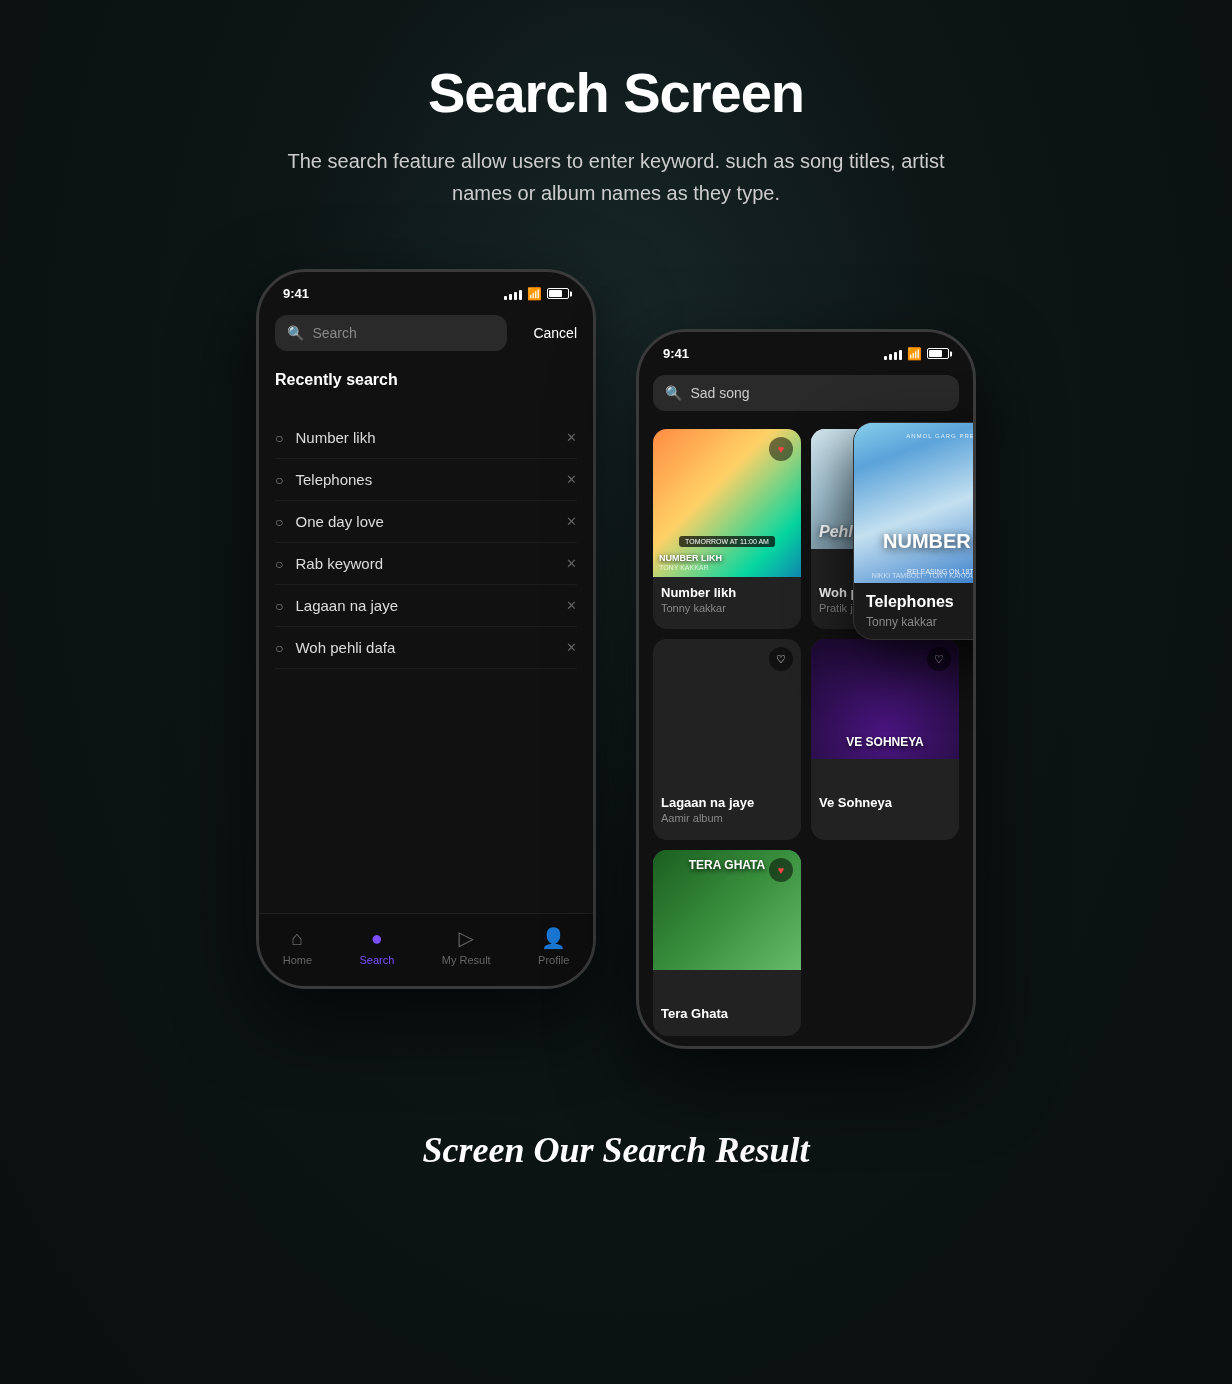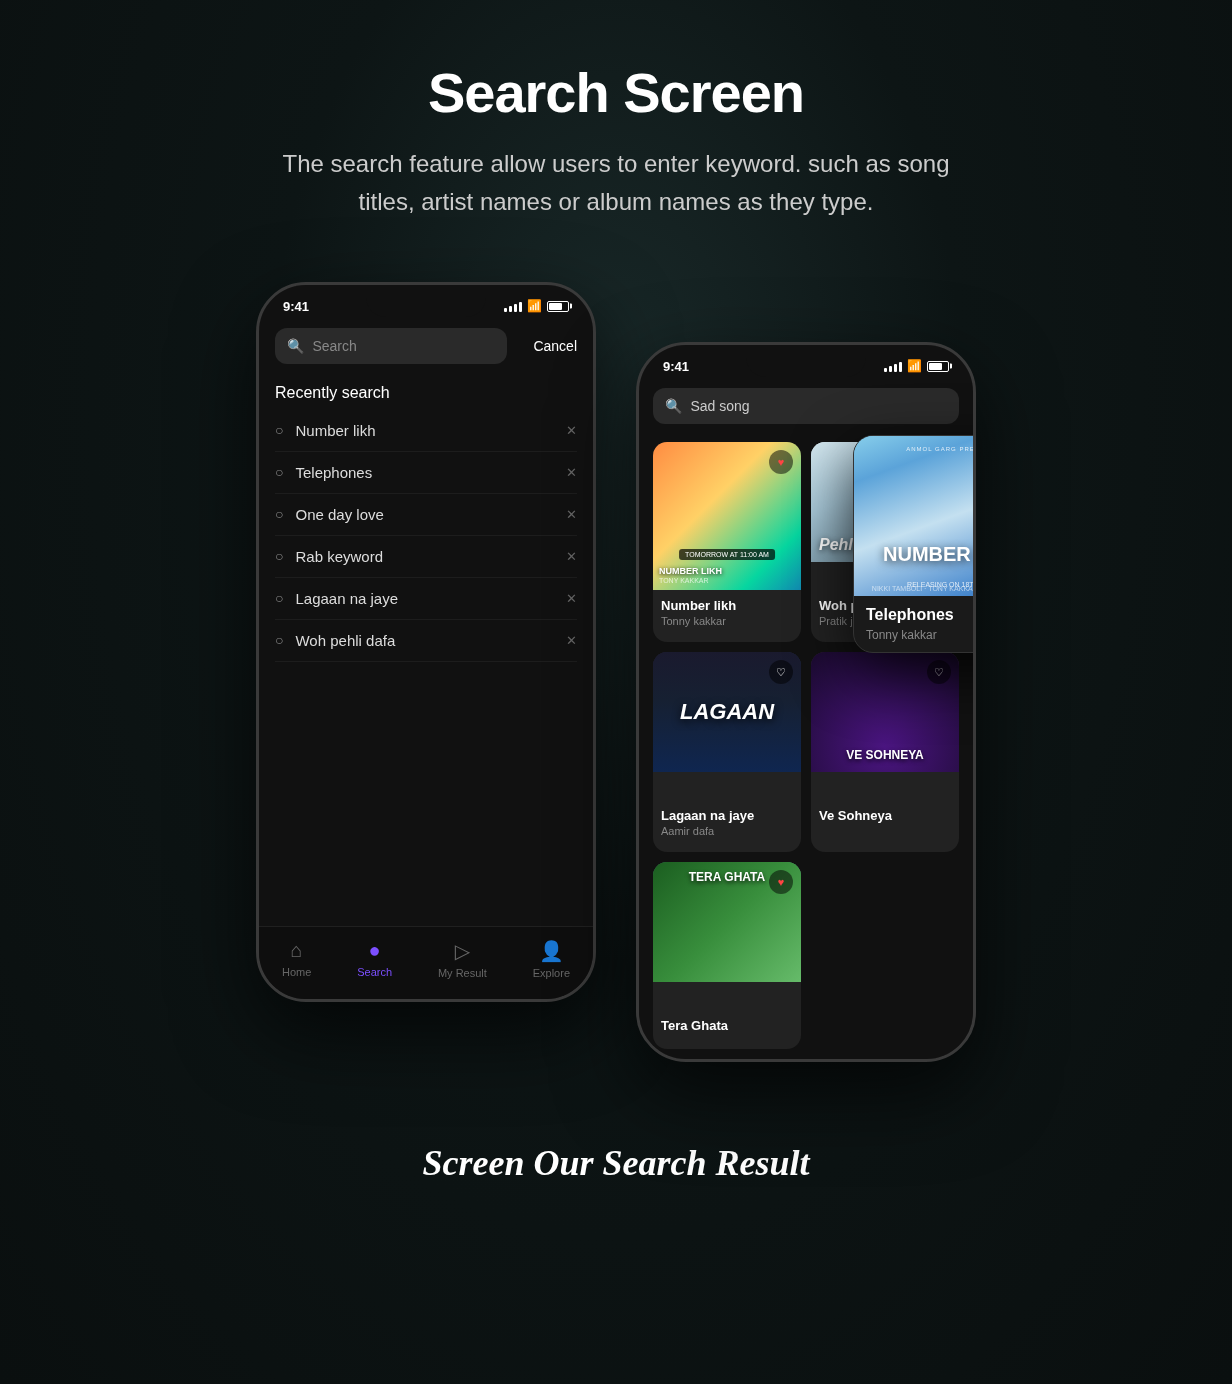--- a/index.html
+++ b/index.html
@@ -20,21 +20,21 @@
     .page-title {
       font-size: 56px;
       font-weight: 800;
       color: #fff;
       text-align: center;
       margin-bottom: 20px;
       letter-spacing: -1px;
     }
 
     .page-subtitle {
-      font-size: 24px;
+      font-size: 20px;
       color: #ccc;
       text-align: center;
       max-width: 700px;
       line-height: 1.6;
       margin-bottom: 60px;
     }
 
     .phones-container {
       display: flex;
       gap: 40px;
@@ -193,23 +193,23 @@
     }
 
     
     .recently-section {
       padding: 12px 16px 8px;
       flex-shrink: 0;
     }
 
     .recently-title {
       font-size: 16px;
-      font-weight: 400;
-      color: #fff;
-      margin-bottom: 8px;
+      font-weight: 700;
+      color: #fff;
+      margin-bottom: 28px;
     }
 
     .search-item {
       display: flex;
       align-items: center;
       gap: 12px;
       padding: 12px 0;
       border-bottom: 1px solid rgba(255,255,255,0.05);
     }
 
@@ -568,21 +568,21 @@
         <div class="nav-item active">
           <span class="nav-icon" style="color:#7c4fff;">●</span>
           <span>Search</span>
         </div>
         <div class="nav-item">
           <span class="nav-icon">▷</span>
           <span>My Result</span>
         </div>
         <div class="nav-item">
           <span class="nav-icon">👤</span>
-          <span>Explore</span>
+          <span>Profile</span>
         </div>
       </div>
 
     </div>
   </div>
 
   <div class="phone phone-right">
     <div class="phone-side-btn-left"></div>
     <div class="phone-side-btn-right"></div>
     <div class="phone-screen">
@@ -635,29 +635,25 @@
             <div class="heart-btn">♡</div>
           </div>
           <div class="card-info">
             <div class="card-title">Woh pehli dafa</div>
             <div class="card-artist">Pratik javde</div>
           </div>
         </div>
 
         <div class="result-card">
           <div class="result-card-img">
-            <div class="album-lagaan" style="height:120px;">
-              <div style="position:absolute;top:0;left:0;right:0;bottom:0;background:linear-gradient(180deg,#1a1a2e 0%,#162032 40%,#0f2650 100%);"></div>
-              <span class="lagaan-text" style="position:relative;z-index:1;">LAGAAN</span>
-            </div>
             <div class="heart-btn">♡</div>
           </div>
           <div class="card-info">
             <div class="card-title">Lagaan na jaye</div>
-            <div class="card-artist">Aamir dafa</div>
+            <div class="card-artist">Aamir album</div>
           </div>
         </div>
 
         <div class="result-card">
           <div class="result-card-img">
             <div class="album-ve-sohneya" style="height:120px;position:relative;overflow:hidden;">
               <div style="position:absolute;top:0;left:0;right:0;bottom:0;background:radial-gradient(circle at 50% 80%,#4a1580 0%,#1a0a2e 100%);"></div>
               <div class="ve-sohneya-text">VE SOHNEYA</div>
             </div>
             <div class="heart-btn">♡</div>

